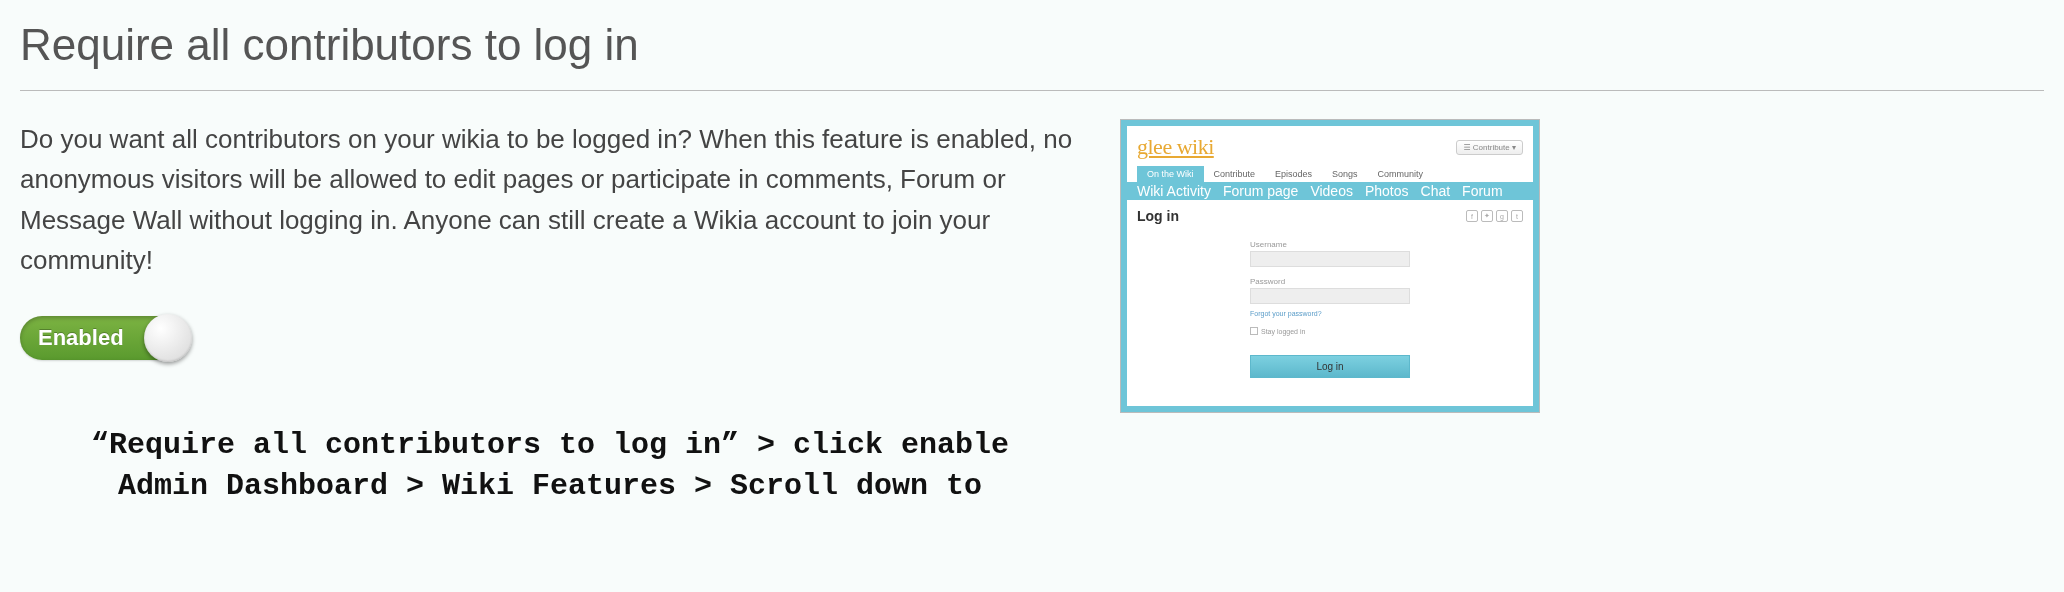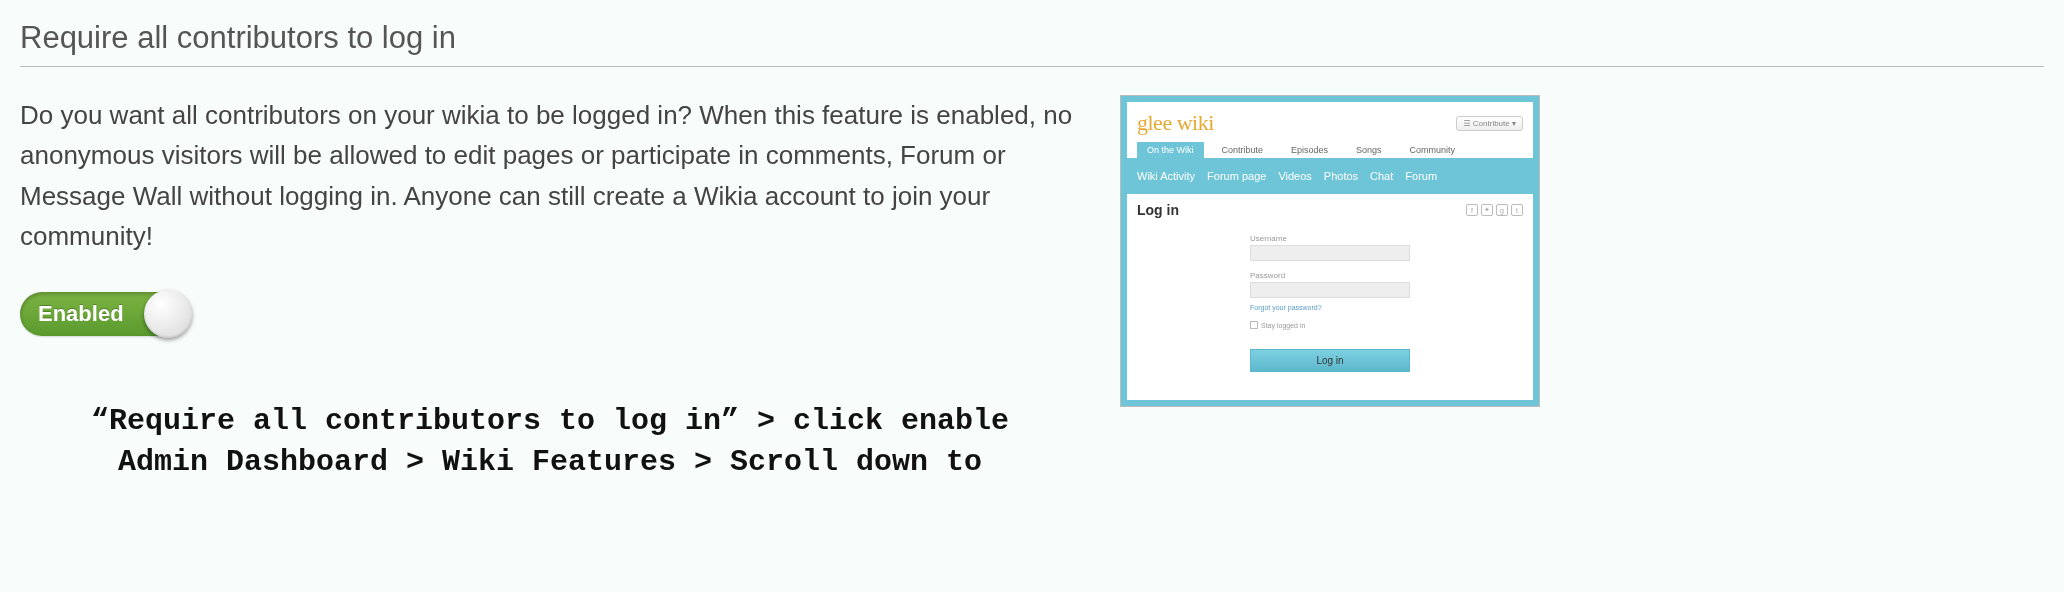--- a/index.html
+++ b/index.html
@@ -4,24 +4,24 @@
   <style>
     * { margin: 0; padding: 0; box-sizing: border-box; }
     body {
       font-family: -apple-system, BlinkMacSystemFont, "Segoe UI", Helvetica, Arial, sans-serif;
       background: #f8fcfb;
       padding: 20px;
       width: 2064px;
       height: 592px;
     }
     .section-title {
-      font-size: 31px;
+      font-size: 44px;
       font-weight: 400;
       color: #555;
-      padding-bottom: 10px;
+      padding-bottom: 20px;
       border-bottom: 1px solid #bbb;
       margin-bottom: 28px;
     }
     .content-row {
       display: flex;
       gap: 40px;
       align-items: flex-start;
     }
     .left-col {
       flex: 1;
@@ -88,50 +88,51 @@
       justify-content: space-between;
       align-items: center;
       margin-bottom: 6px;
     }
     .glee-logo {
       font-family: Georgia, serif;
       font-size: 22px;
       font-weight: 400;
       color: #e8a933;
       letter-spacing: -0.5px;
+      text-decoration: underline;
     }
     .contribute-btn {
       font-size: 8px;
       color: #888;
       border: 1px solid #ccc;
       border-radius: 3px;
       padding: 2px 6px;
       background: linear-gradient(#fff, #eee);
     }
     .tabs-row1 {
       display: flex;
-      gap: 8px;
+      gap: 0;
       font-size: 9px;
       color: #666;
     }
     .tab {
       padding: 3px 10px;
     }
     .tab.active {
       background: #6ec5d8;
       color: #fff;
     }
     .tabs-row2 {
       display: flex;
       gap: 12px;
-      font-size: 11px;
+      font-size: 14px;
       color: #888;
       background: #6ec5d8;
       color: #fff;
-      padding: 12px 10px;
+      padding: 1px 10px;
       margin: 0 -10px;
     }
     .login-panel {
       background: #fff;
       padding: 8px 10px 12px 10px;
       margin: 0 -10px;
     }
     .login-header {
       display: flex;
       justify-content: space-between;

